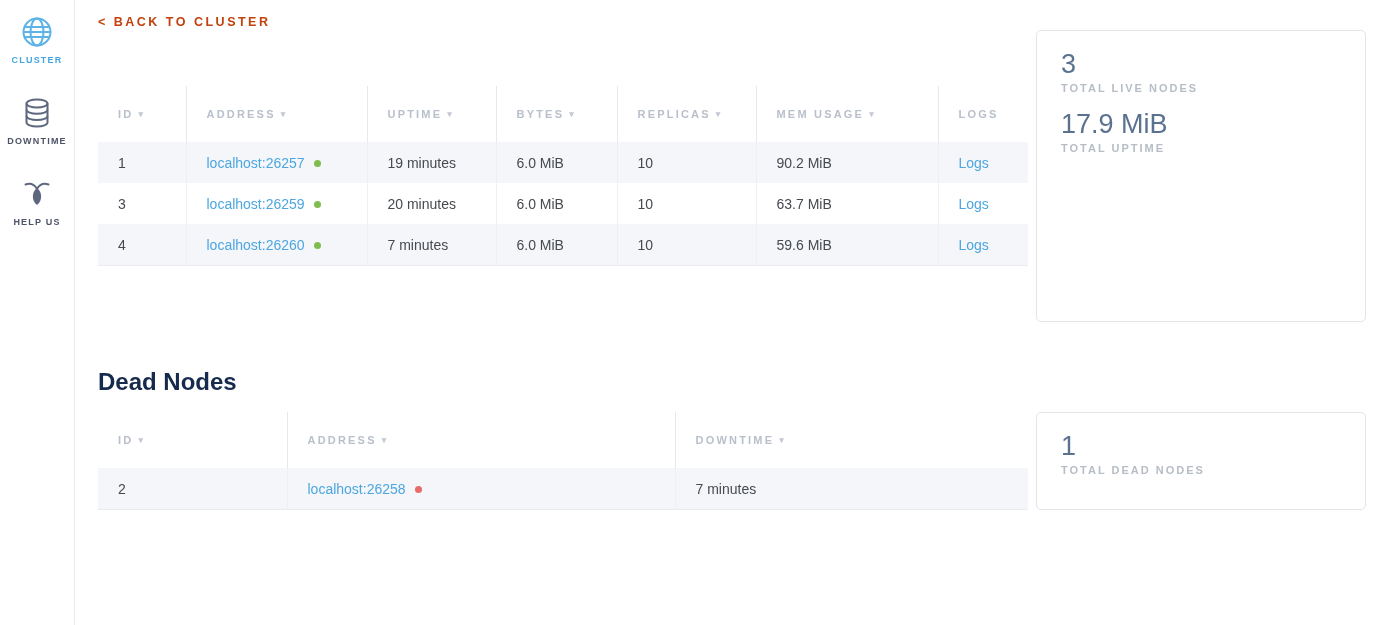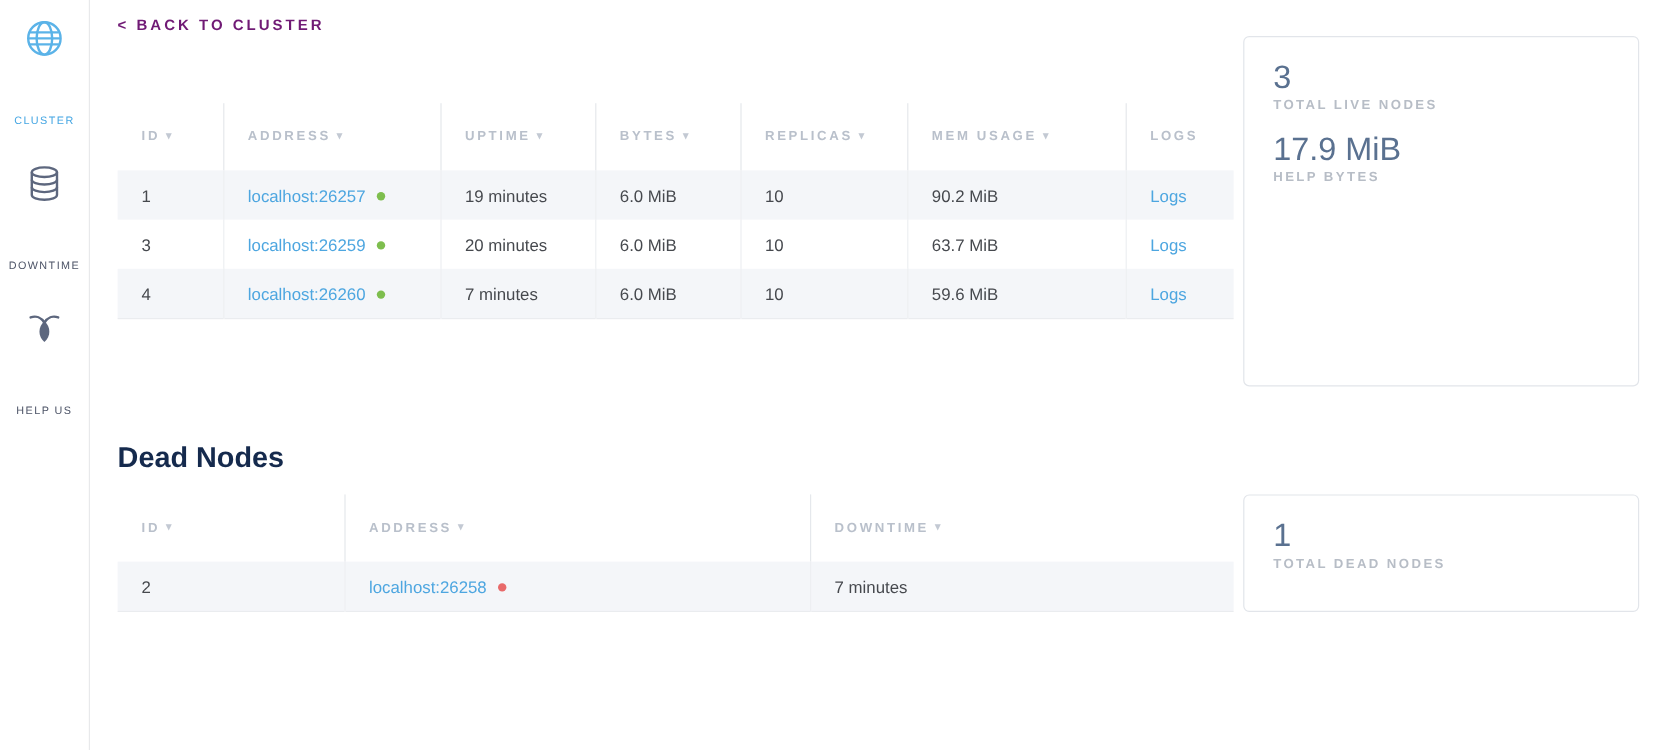--- a/index.html
+++ b/index.html
@@ -19,31 +19,31 @@
     padding-top: 14px;
     display: flex; flex-direction: column; align-items: center;
     background: #ffffff;
   }
   .nav-item {
     display: flex; flex-direction: column; align-items: center;
     margin-bottom: 30px; cursor: pointer; text-align: center;
   }
   .nav-item svg { width: 36px; height: 36px; margin-bottom: 5px; }
   .nav-label {
-    font-size: 9px; font-weight: 400; letter-spacing: 1.2px;
-    color: #4c5366; white-space: nowrap; margin-top: 40px;
+    font-size: 9px; font-weight: 700; letter-spacing: 1.2px;
+    color: #4c5366; white-space: nowrap;
   }
   .nav-item.active .nav-label { color: #45a6e3; }
 
   
   .main { flex: 1; padding: 12px 17px 0 23px; }
   .back-link {
     display: inline-block;
     font-size: 12.5px; font-weight: 600; letter-spacing: 2.5px;
-    color: #701a75; text-decoration: none; cursor: pointer;
+    color: #c2410c; text-decoration: none; cursor: pointer;
   }
   .section-title {
     font-size: 24px; font-weight: 700; color: #152a4d;
     line-height: 28px; margin: 0;
   }
   .title-live { margin: 34px 0 20px 0; }
   .title-dead { margin: 46px 0 16px 0; }
 
   .section { display: flex; align-items: center; gap: 8px; }
   .table-wrap { width: 930px; flex: 0 0 930px; }
@@ -184,21 +184,21 @@
         </table>
       </div>
 
       <div class="summary-card summary-live">
         <div class="stat">
           <div class="stat-value">3</div>
           <div class="stat-label">TOTAL LIVE NODES</div>
         </div>
         <div class="stat">
           <div class="stat-value">17.9 MiB</div>
-          <div class="stat-label">HELP BYTES</div>
+          <div class="stat-label">TOTAL UPTIME</div>
         </div>
       </div>
     </div>
 
     <h2 class="section-title title-dead">Dead Nodes</h2>
 
     <div class="section">
       <div class="table-wrap">
         <table>
           <colgroup>

